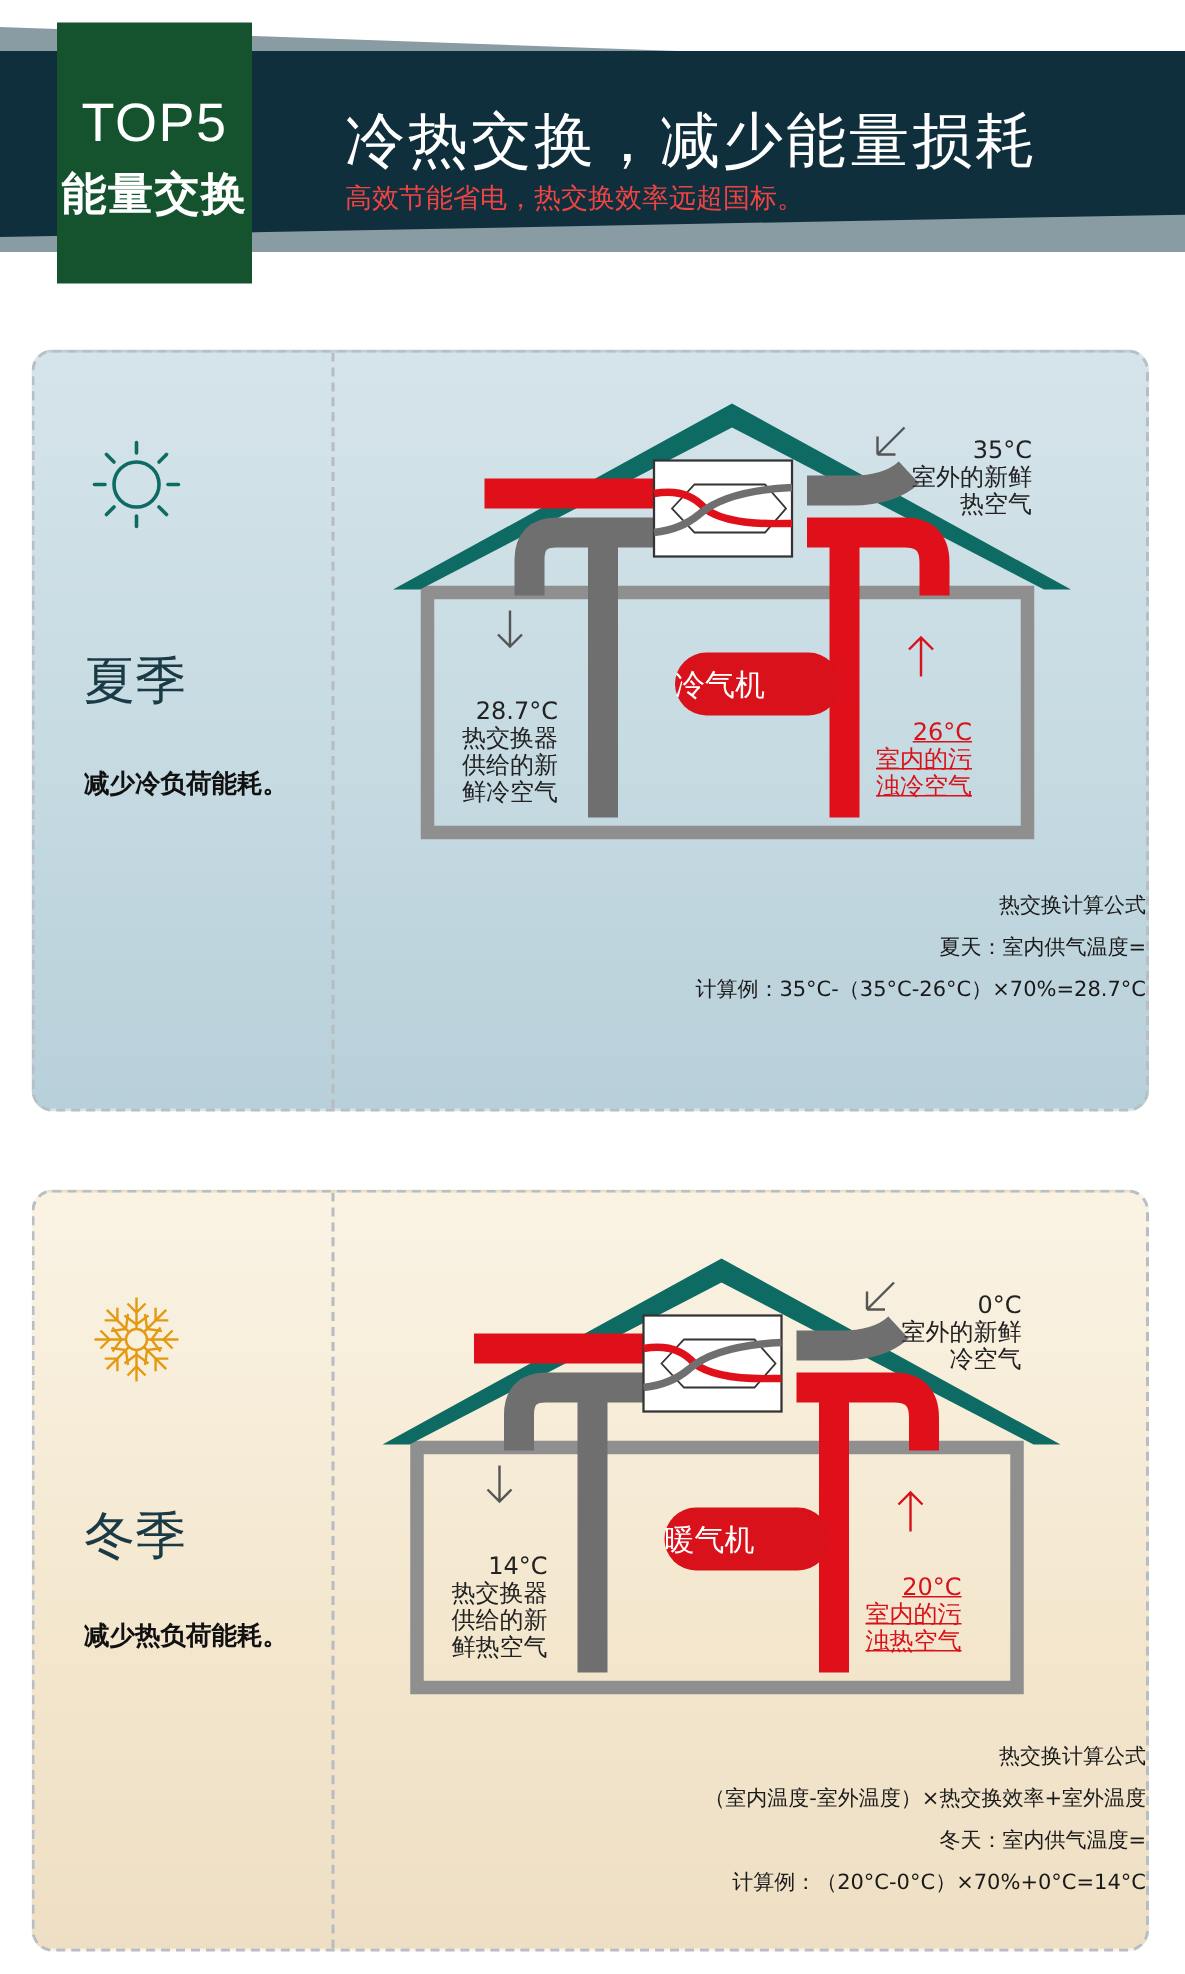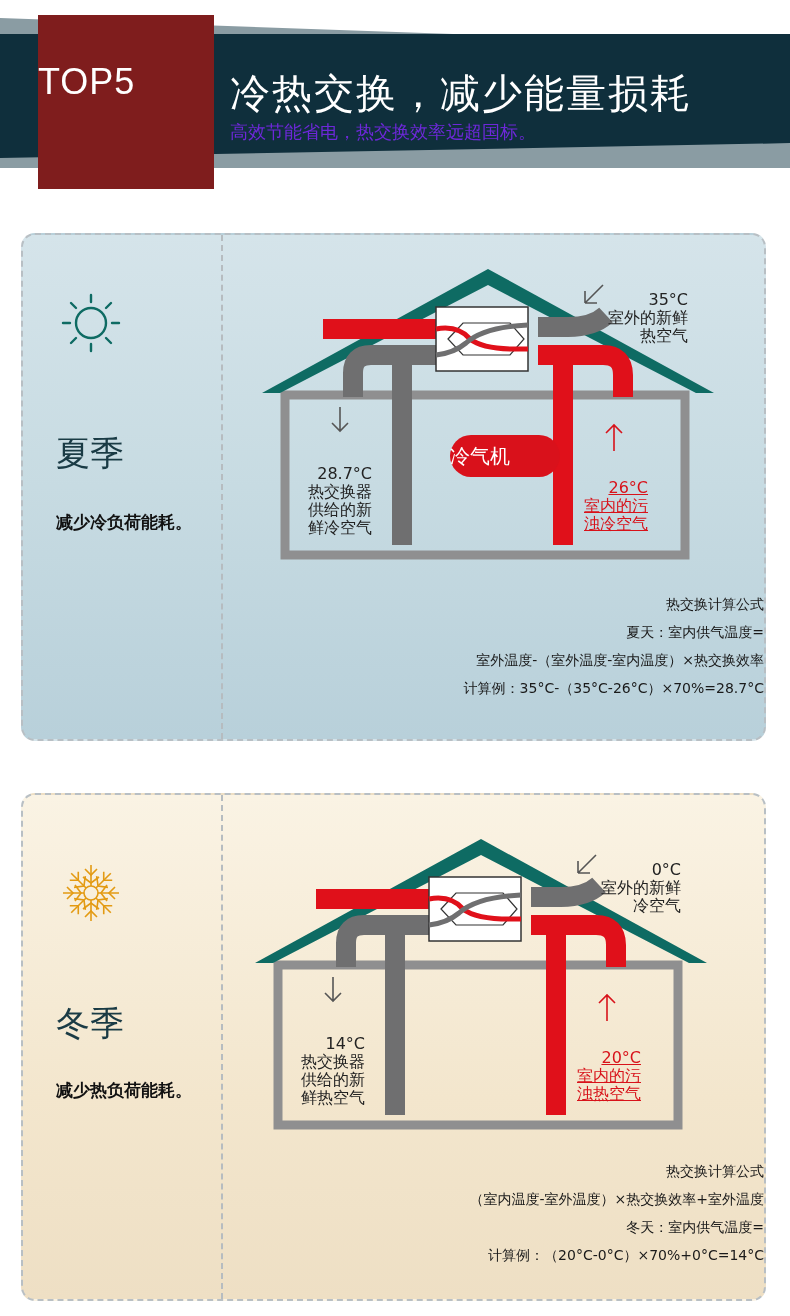--- a/index.html
+++ b/index.html
@@ -1,24 +1,24 @@
 <!DOCTYPE html>
 <html><head>
 <meta charset="utf-8">
 <style>
   * { box-sizing: border-box; margin: 0; padding: 0; }
   body { width: 790px; height: 1316px; background: #ffffff; font-family: "DejaVu Sans", "Liberation Sans", sans-serif; position: relative; overflow: hidden; }
 
   .header-band-gray { position: absolute; left: 0; top: 18px; width: 790px; height: 150px; background: #8a9ca3; clip-path: polygon(0 0, 100% 28px, 100% 100%, 0 100%); }
   .header-band { position: absolute; left: 0; top: 34px; width: 790px; height: 124px; background: #0f2f3c; clip-path: polygon(0 0, 100% 0, 100% 88%, 0 100%); }
-  .badge { position: absolute; left: 38px; top: 15px; width: 176px; height: 174px; background: #7f1d1d; color: #fff; }
+  .badge { position: absolute; left: 38px; top: 15px; width: 130px; height: 174px; background: #14532d; color: #fff; text-align: center; }
   .badge .top { font-family: "Liberation Sans", sans-serif; font-size: 36px; margin-top: 46px; letter-spacing: 1px; }
   .badge .sub { font-size: 30px; font-weight: bold; margin-top: 6px; letter-spacing: 1px; }
   .h-title { position: absolute; left: 230px; top: 66px; color: #fff; font-size: 40px; letter-spacing: 2px; }
-  .h-sub { position: absolute; left: 230px; top: 120px; color: #6d28d9; font-size: 18px; }
+  .h-sub { position: absolute; left: 230px; top: 120px; color: #ef4444; font-size: 18px; }
 
   .card { position: absolute; left: 21px; width: 745px; border-radius: 14px; border: 2px dashed #b8bfc4; overflow: hidden; }
   .card.summer { top: 233px; height: 508px; background: linear-gradient(180deg, #d5e4ea 0%, #c7dbe2 50%, #b8d0da 100%); }
   .card.winter { top: 793px; height: 508px; background: linear-gradient(180deg, #faf3e4 0%, #f3e6cd 60%, #eedfc4 100%); }
   .card .divider { position: absolute; left: 198px; top: 0; bottom: 0; border-left: 2px dashed #b6bcc0; }
   .season-icon { position: absolute; left: 36px; top: 56px; width: 64px; height: 64px; }
   .season-name { position: absolute; left: 33px; top: 196px; font-size: 34px; color: #1a3b45; }
   .season-desc { position: absolute; left: 33px; top: 248px; font-size: 17px; color: #111; font-weight: bold; margin-top: 28px; }
 
   .diagram { position: absolute; left: 225px; top: 20px; width: 500px; height: 320px; }
@@ -28,20 +28,21 @@
 
   .formula { position: absolute; left: 198px; right: 0; text-align: right; color: #1a1a1a; font-size: 14px; line-height: 28px; }
 </style>
 </head>
 <body>
 
 <div class="header-band-gray"></div>
 <div class="header-band"></div>
 <div class="badge">
   <div class="top">TOP5</div>
+  <div class="sub">能量交换</div>
 </div>
 <div class="h-title">冷热交换，减少能量损耗</div>
 <div class="h-sub">高效节能省电，热交换效率远超国标。</div>
 
 <div class="card summer">
   <div class="divider"></div>
   <svg class="season-icon" viewBox="0 0 64 64">
     <g stroke="#0e6b63" stroke-width="2.4" fill="none" stroke-linecap="round">
       <circle cx="32" cy="32" r="15"></circle>
       <line x1="32" y1="4" x2="32" y2="11"></line>
@@ -102,21 +103,20 @@
       <div>26°C</div>
       <div>室内的污</div>
       <div>浊冷空气</div>
     </div>
     <div class="pill" style="left:202px;top:180px;width:110px;height:42px;line-height:42px;">冷气机</div>
   </div>
 
   <div class="formula" style="top:355px;">
     <div>热交换计算公式</div>
     <div>夏天：室内供气温度=</div>
-    <div>室外温度-（室外温度-室内温度）×热交换效率</div>
     <div>计算例：35°C-（35°C-26°C）×70%=28.7°C</div>
   </div>
 </div>
 
 <div class="card winter">
   <div class="divider"></div>
   <svg class="season-icon" style="top:66px;" viewBox="0 0 64 64">
     <g stroke="#e39a12" stroke-width="1.6" fill="none">
       <circle cx="32" cy="32" r="7"></circle>
       <g id="arm">
@@ -167,20 +167,21 @@
       <div>14°C</div>
       <div>热交换器</div>
       <div>供给的新</div>
       <div>鲜热空气</div>
     </div>
     <div class="lbl red" style="left:336px;top:198px;">
       <div>20°C</div>
       <div>室内的污</div>
       <div>浊热空气</div>
     </div>
+    <div class="pill" style="left:202px;top:180px;width:110px;height:42px;line-height:42px;">暖气机</div>
   </div>
 
   <div class="formula" style="top:362px;">
     <div>热交换计算公式</div>
     <div>（室内温度-室外温度）×热交换效率+室外温度</div>
     <div>冬天：室内供气温度=</div>
     <div>计算例：（20°C-0°C）×70%+0°C=14°C</div>
   </div>
 </div>
 

